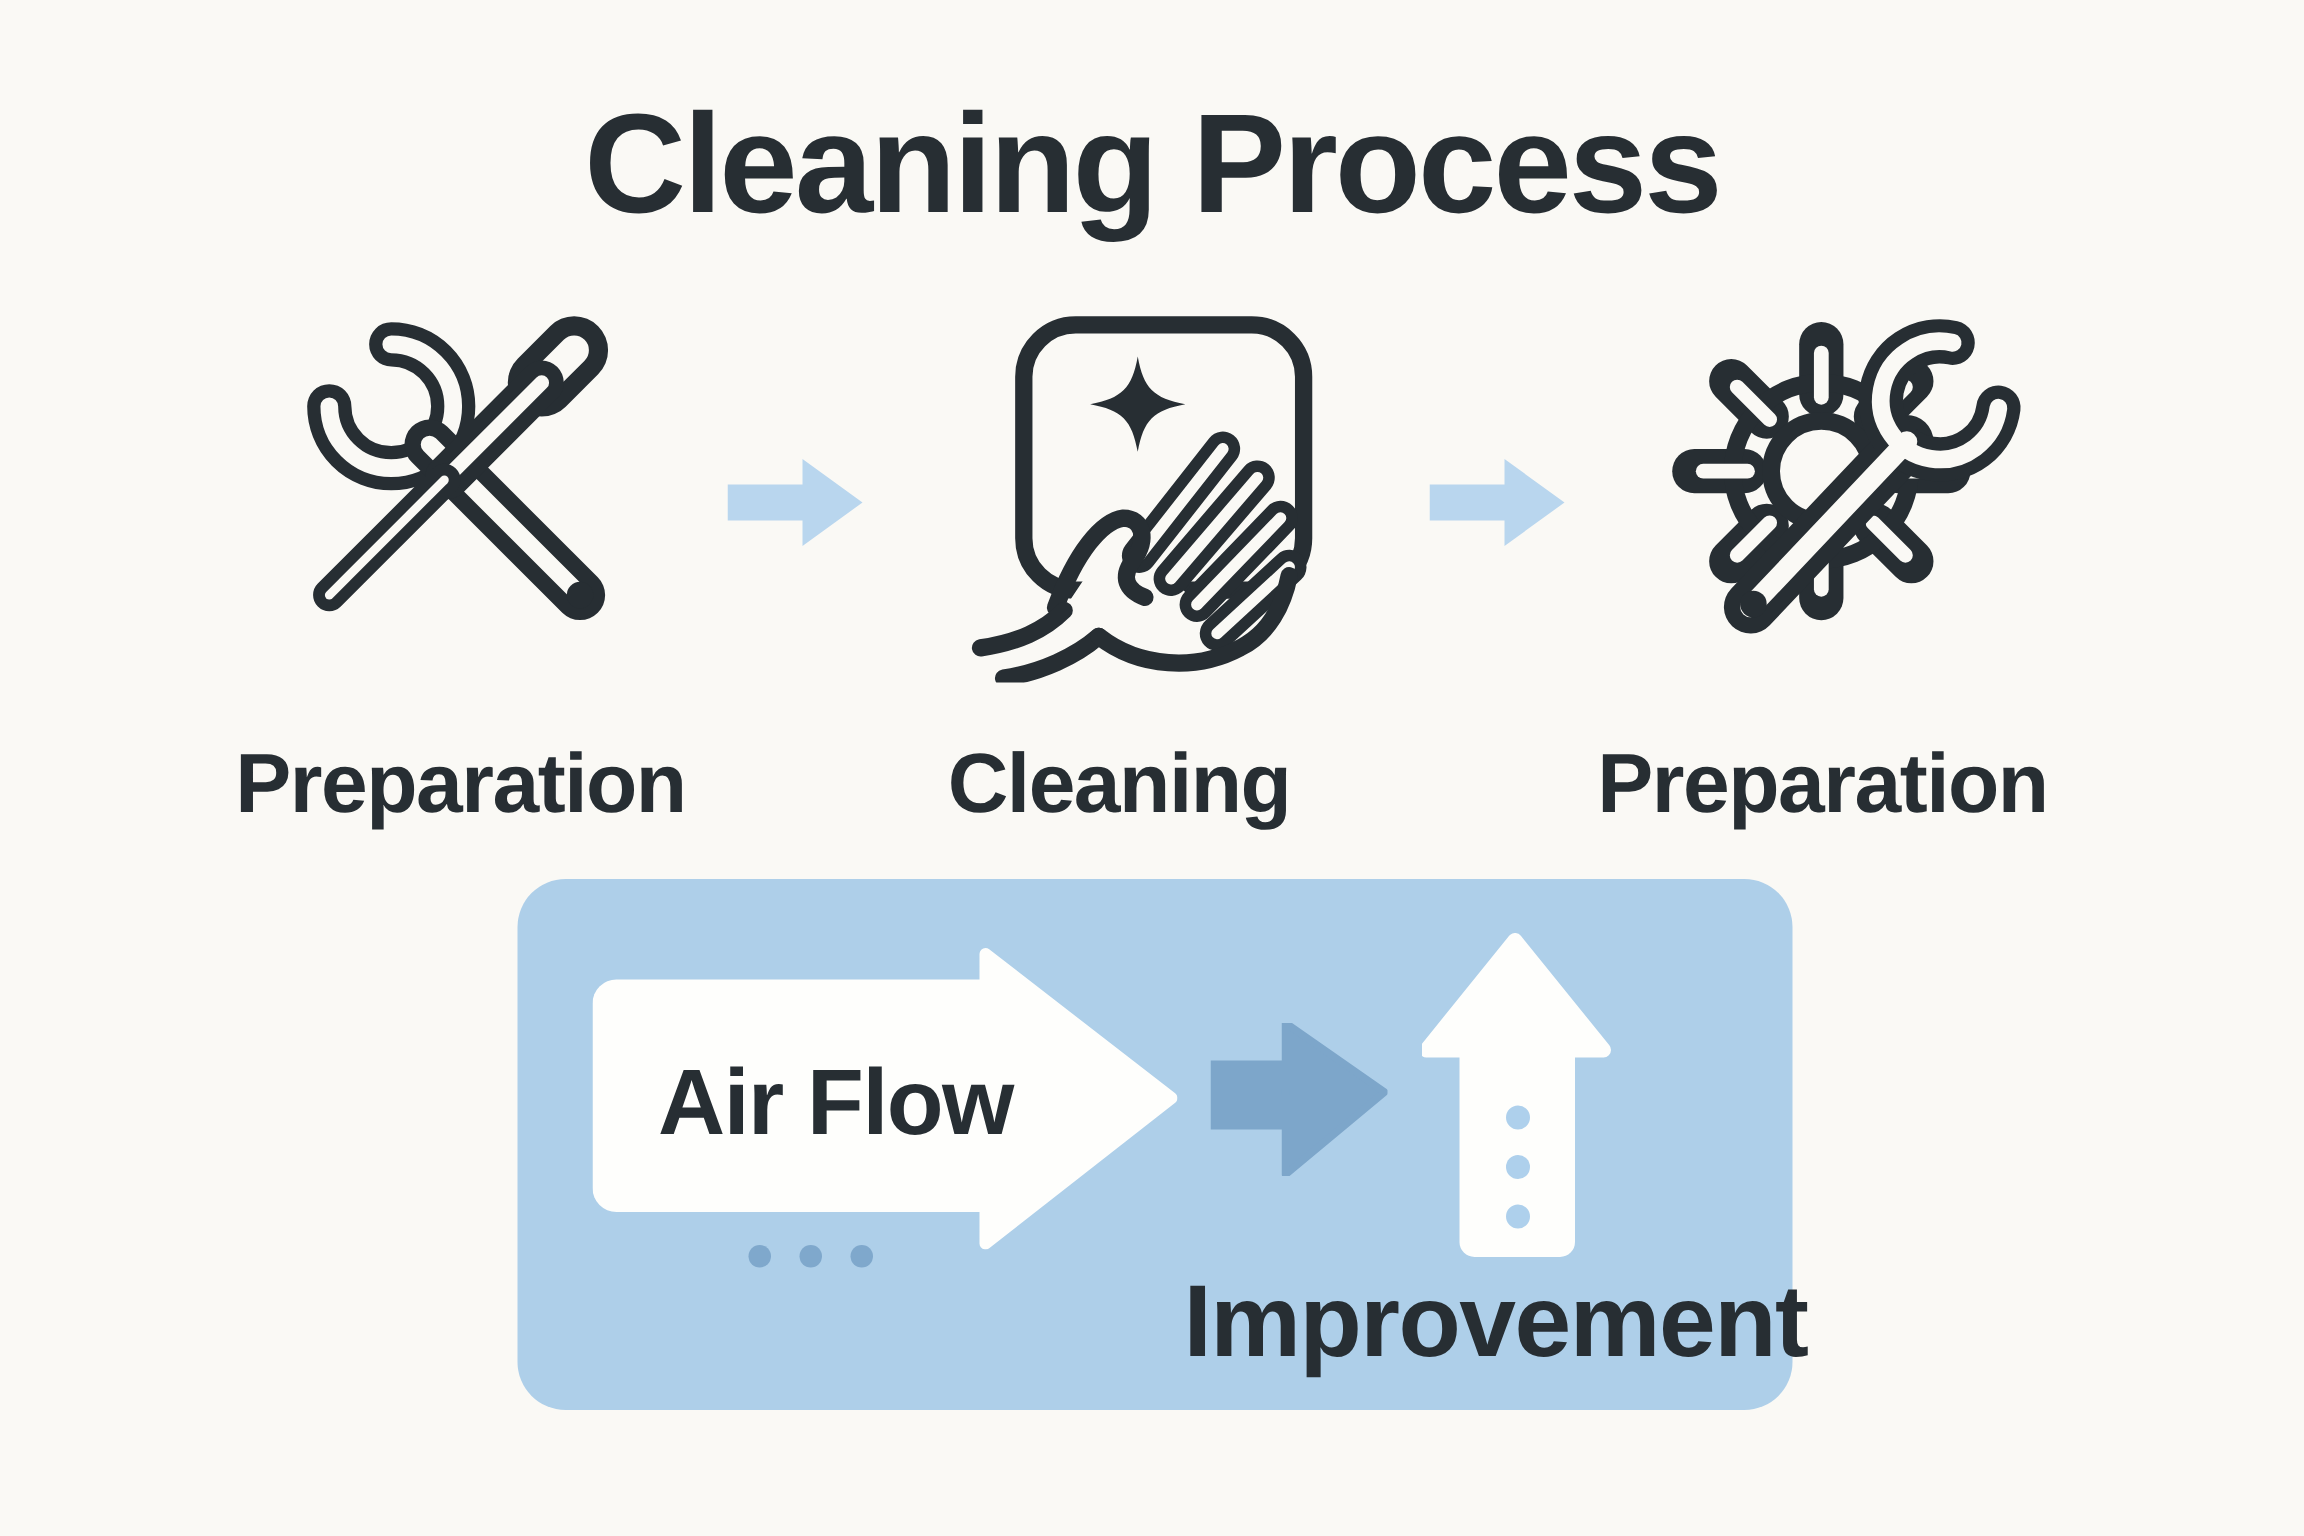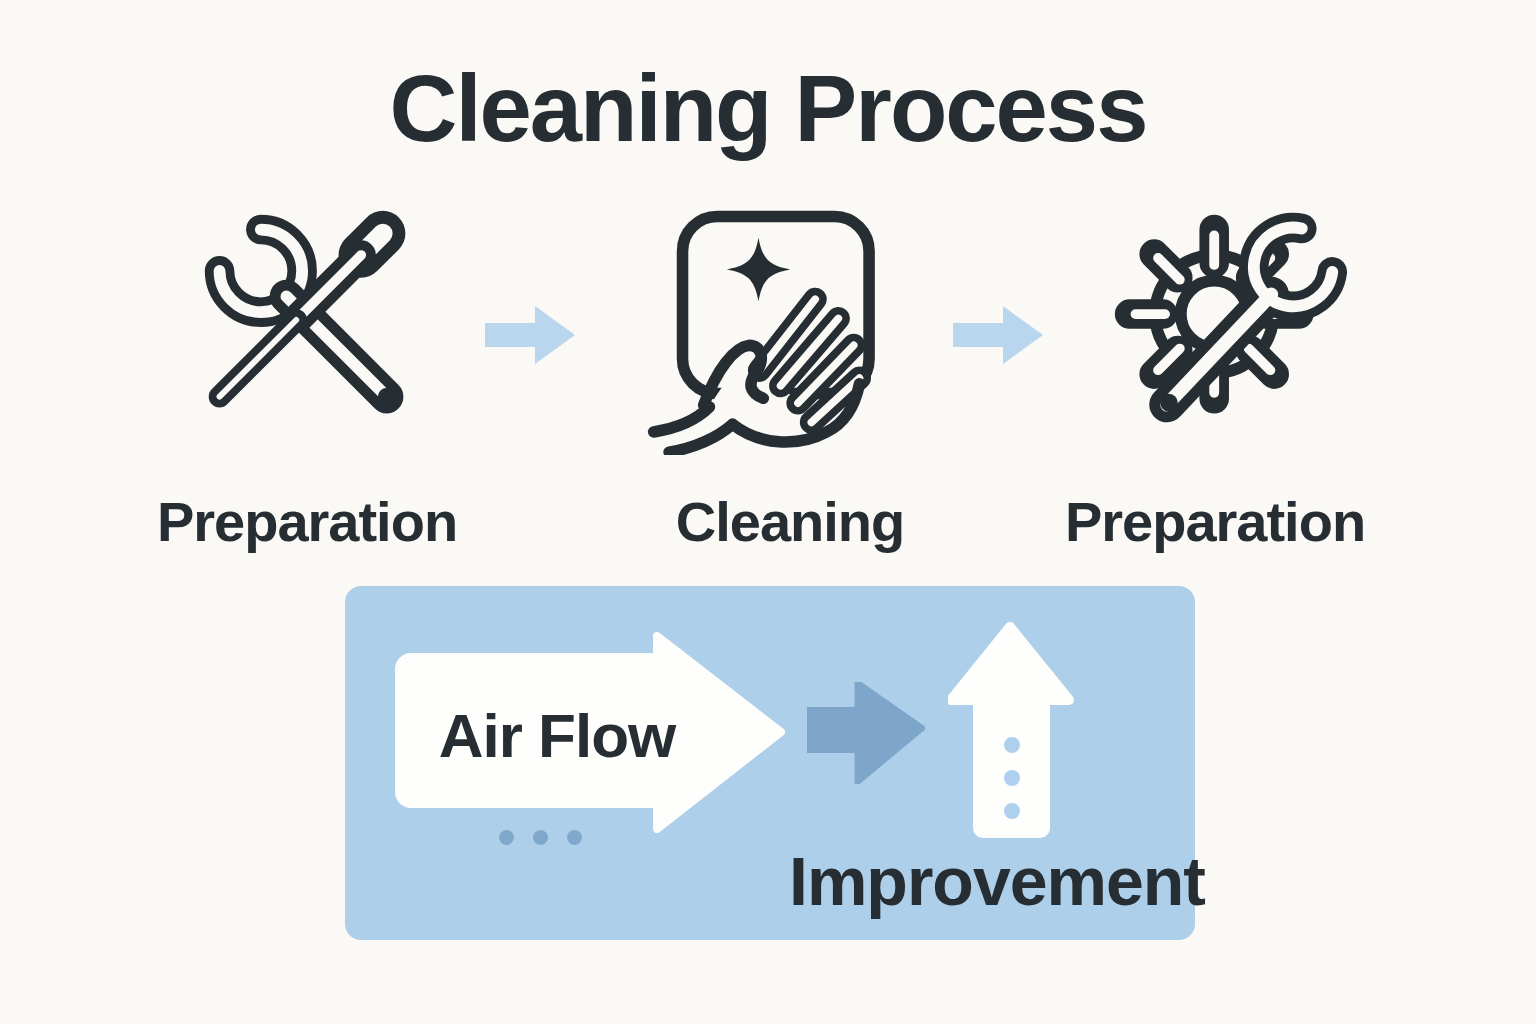--- a/index.html
+++ b/index.html
@@ -26,25 +26,25 @@
   .icon-clean{left:642px;top:205px;width:258px;height:250px;}
   .icon-gear{left:1104px;top:198px;width:246px;height:246px;}
   .step-arrow{position:absolute;width:92px;height:64px;}
   .step-arrow-1{left:485px;top:303px;}
   .step-arrow-2{left:953px;top:303px;}
   .step-label{
     position:absolute;top:462px;width:420px;text-align:center;
     font-size:56px;font-weight:700;letter-spacing:-1px;color:var(--ink);line-height:64px;margin-top:28px;
   }
   .label-prep{left:97px;}
-  .label-clean{left:580px;}
+  .label-clean{left:536px;}
   .label-reasm{left:1005px;}
   .panel{
     position:absolute;left:345px;top:586px;width:850px;height:354px;
-    background:var(--panel);border-radius:16px;
+    background:var(--panel);border-radius:32px;
   }
   .airflow-arrow{position:absolute;left:50px;top:46px;width:390px;height:201px;}
   .airflow-label{
     position:absolute;left:62px;top:119px;width:300px;text-align:center;
     font-size:62px;font-weight:700;letter-spacing:-1px;color:var(--ink);line-height:62px;
   }
   .tail-dots{position:absolute;left:154px;top:244px;width:100px;height:16px;display:flex;gap:19px;}
   .tail-dots .dot{width:15px;height:15px;border-radius:50%;background:var(--dot-mid);}
   .mid-arrow{position:absolute;left:462px;top:96px;width:118px;height:102px;}
   .up-arrow{position:absolute;left:603px;top:36px;width:126px;height:218px;}

